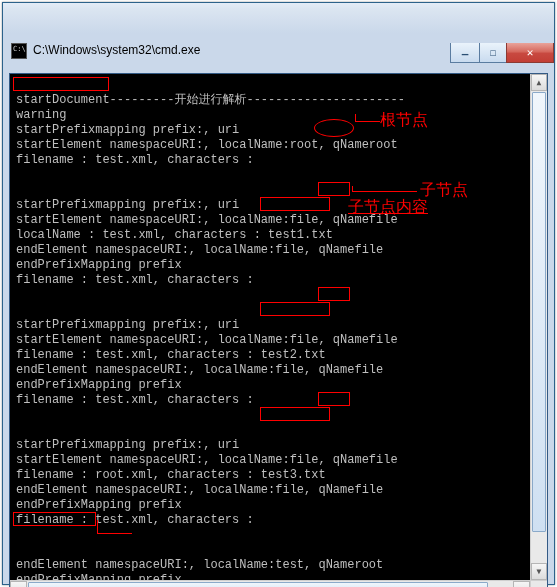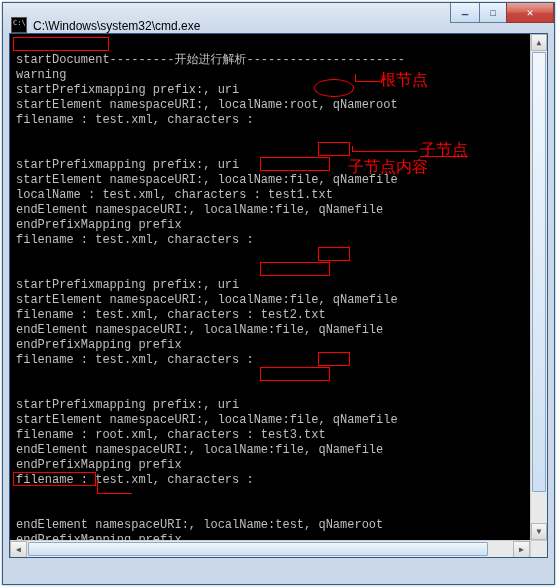--- a/index.html
+++ b/index.html
@@ -15,23 +15,24 @@
     height: 583px;
     margin: 2px;
     border: 1px solid #2c628b;
     background: linear-gradient(to bottom, #e4ecf7 0, #dbe5f1 6px, #cad8ea 30px);
     box-shadow: 0 0 2px rgba(0,0,0,.4);
     position: relative;
   }
   .titlebar {
     height: 30px;
     display: flex;
-    align-items: flex-end;
+    align-items: flex-start;
     padding-left: 8px;
     position: relative;
+    margin-top: 40px;
   }
   .title-icon {
     width: 16px; height: 16px;
     background: #000;
     border: 1px solid #555;
     margin-right: 6px;
     position: relative;
   }
   .title-icon:after{
     content:"C:\\";
@@ -185,23 +186,23 @@
 <span class="sp"></span>
 <span>endElement namespaceURI:, localName:test, qNameroot</span>
 <span>endPrefixMapping prefix</span>
 <span>endDocument---------解析完毕---------------------------</span>
 
       
       <div class="ann" style="left:3px;top:3px;width:96px;height:14px;"></div>
       <div class="ann-ellipse" style="left:304px;top:45px;width:40px;height:18px;"></div>
       <div class="ann-label" style="left:370px;top:38px;">根节点</div>
       <div class="ann" style="left:308px;top:108px;width:32px;height:14px;"></div>
-      <div class="ann-label" style="left:410px;top:108px;text-decoration:underline;">子节点</div>
+      <div class="ann-label" style="left:410px;top:108px;">子节点</div>
       <div class="ann" style="left:250px;top:123px;width:70px;height:14px;"></div>
-      <div class="ann-label" style="left:338px;top:125px;">子节点内容</div>
+      <div class="ann-label" style="left:338px;top:125px;text-decoration:underline;">子节点内容</div>
       <div class="ann" style="left:308px;top:213px;width:32px;height:14px;"></div>
       <div class="ann" style="left:250px;top:228px;width:70px;height:14px;"></div>
       <div class="ann" style="left:308px;top:318px;width:32px;height:14px;"></div>
       <div class="ann" style="left:250px;top:333px;width:70px;height:14px;"></div>
       <div class="ann" style="left:3px;top:438px;width:83px;height:14px;"></div>
       
       <div class="line-arrow" style="left:345px;top:40px;width:25px;height:8px;"></div>
       <div class="line-arrow" style="left:342px;top:112px;width:65px;height:6px;"></div>
       <div class="line-arrow" style="left:87px;top:446px;width:35px;height:14px;"></div>
     </div>

